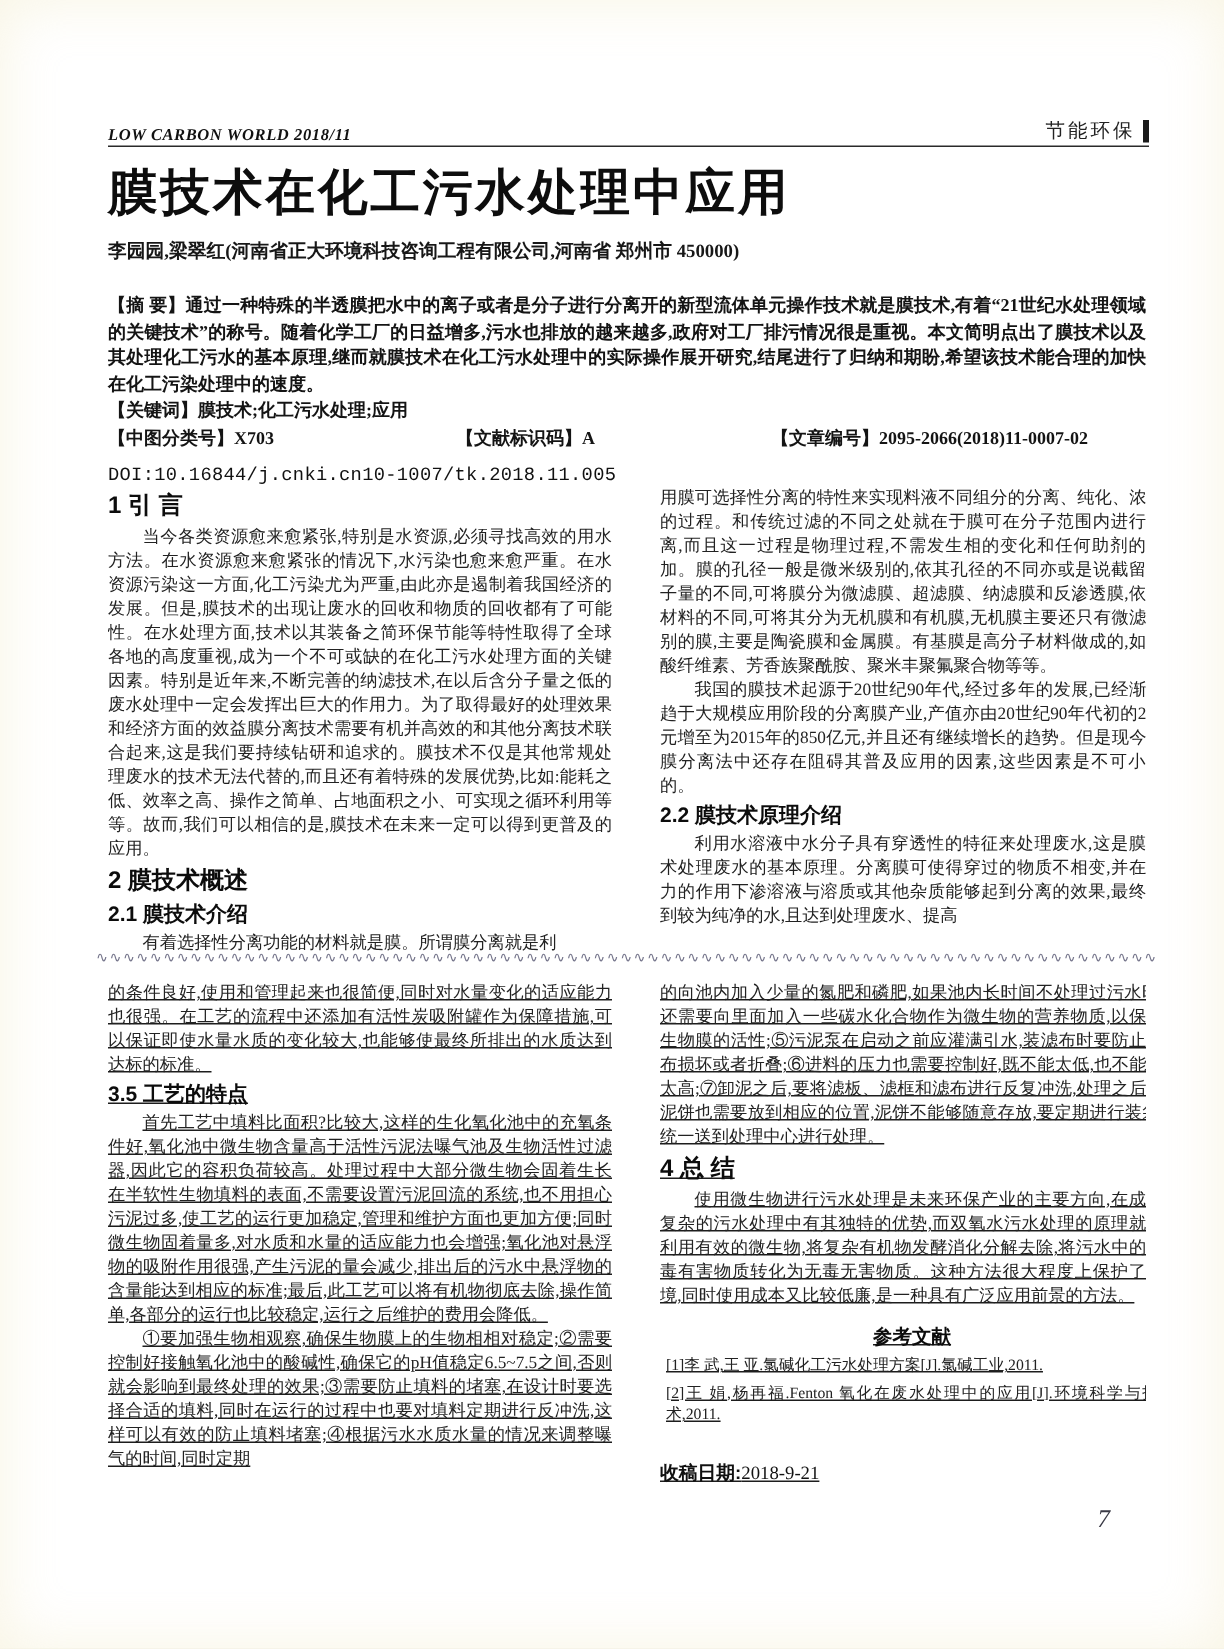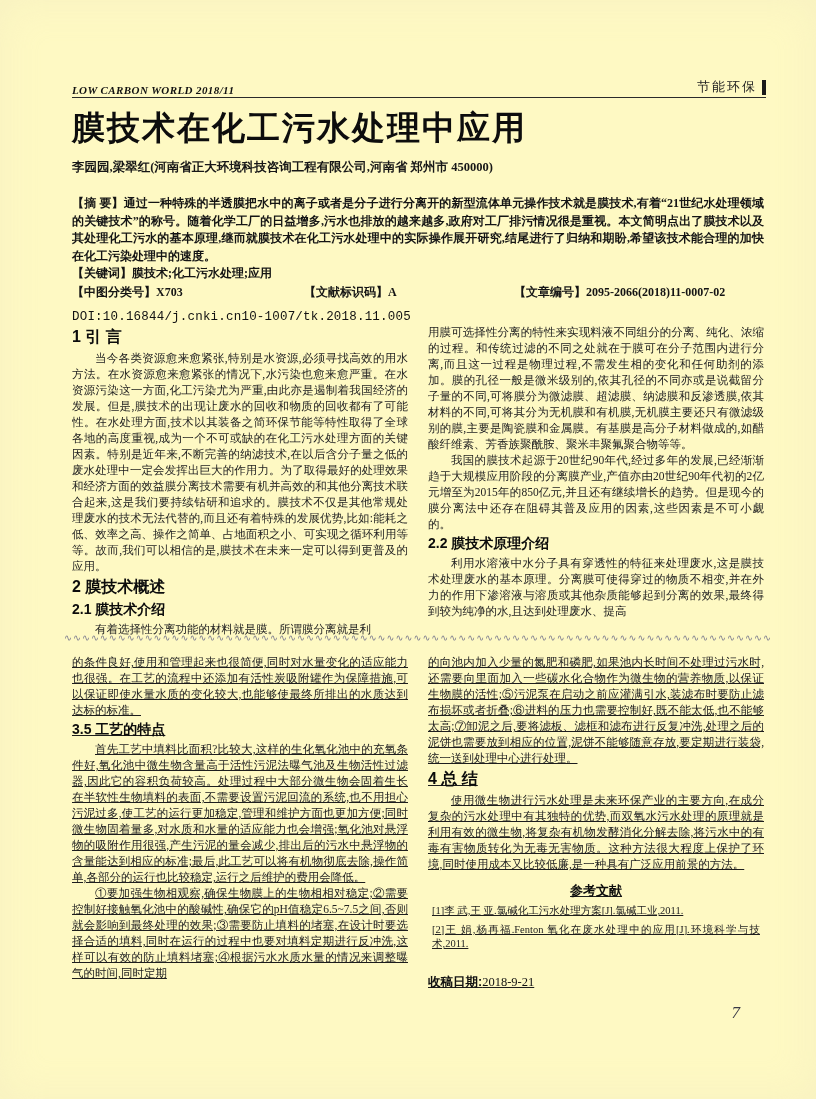--- a/index.html
+++ b/index.html
@@ -1,16 +1,16 @@
 <!DOCTYPE html>
 <html><head>
 <meta charset="utf-8">
 <style>
   html,body{margin:0;padding:0;background:#f4f1e4;}
-  .page{position:relative;width:816px;height:1099px;margin:0 auto;background:#fef9c3;
+  .page{position:relative;width:816px;height:1099px;margin:0 auto;background:#ffffff;
         font-family:"Liberation Serif", serif;color:#1d1d1d;overflow:hidden;
         box-shadow:inset 0 0 40px rgba(240,230,190,.45);}
   
   .hdr{position:absolute;top:78px;left:72px;right:50px;display:flex;justify-content:space-between;align-items:flex-end;}
   .hdr-journal{font-style:italic;font-weight:bold;font-size:11px;letter-spacing:.4px;color:#111;}
   .hdr-right{display:flex;align-items:center;gap:5px;}
   .hdr-col{font-size:13px;color:#222;letter-spacing:2px;}
   .hdr-bar{display:inline-block;width:4px;height:15px;background:#1a1a1a;}
   .hdr-rule{position:absolute;top:97px;left:72px;right:50px;border-top:1.6px solid #2a2a2a;}
   
@@ -19,21 +19,21 @@
   .authors{position:absolute;top:159px;left:72px;right:54px;font-size:12.5px;font-weight:600;color:#171717;}
   
   .meta{position:absolute;top:195px;left:72px;width:692px;font-size:12px;line-height:17.5px;
         font-weight:600;color:#141414;text-align:justify;}
   .meta .lbl{font-weight:bold;}
   .meta-row{display:flex;margin-top:1px;}
   .meta-row .pair1{width:232px;}
   .meta-row .pair2{width:210px;}
   .doi{position:absolute;top:310px;left:72px;font-size:12.5px;letter-spacing:.2px;color:#111;font-family:Liberation Mono, monospace;}
   
-  .cols{position:absolute;left:72px;width:692px;display:flex;gap:20px;overflow:hidden;}
+  .cols{position:absolute;left:72px;width:692px;display:flex;gap:32px;overflow:hidden;}
   .cols.upper{top:324px;height:314px;}
   .cols.lower{top:654px;height:392px;text-decoration:underline;}
   .col{width:336px;flex:0 0 336px;}
   .body-p{font-size:11.5px;line-height:16px;text-align:justify;margin:0;color:#222;}
   .body-p.indent{text-indent:2em;}
   .h2{font-family:"Liberation Sans",sans-serif;font-weight:bold;font-size:16px;margin:3px 0 2px;color:#0c0c0c;}
   .h3{font-family:"Liberation Sans",sans-serif;font-weight:bold;font-size:14px;margin:3px 0 2px;color:#0c0c0c;}
   
   .divider{position:absolute;top:632px;left:64px;right:44px;height:14px;overflow:hidden;
            white-space:nowrap;font-size:9.5px;letter-spacing:1px;color:#76768c;}

